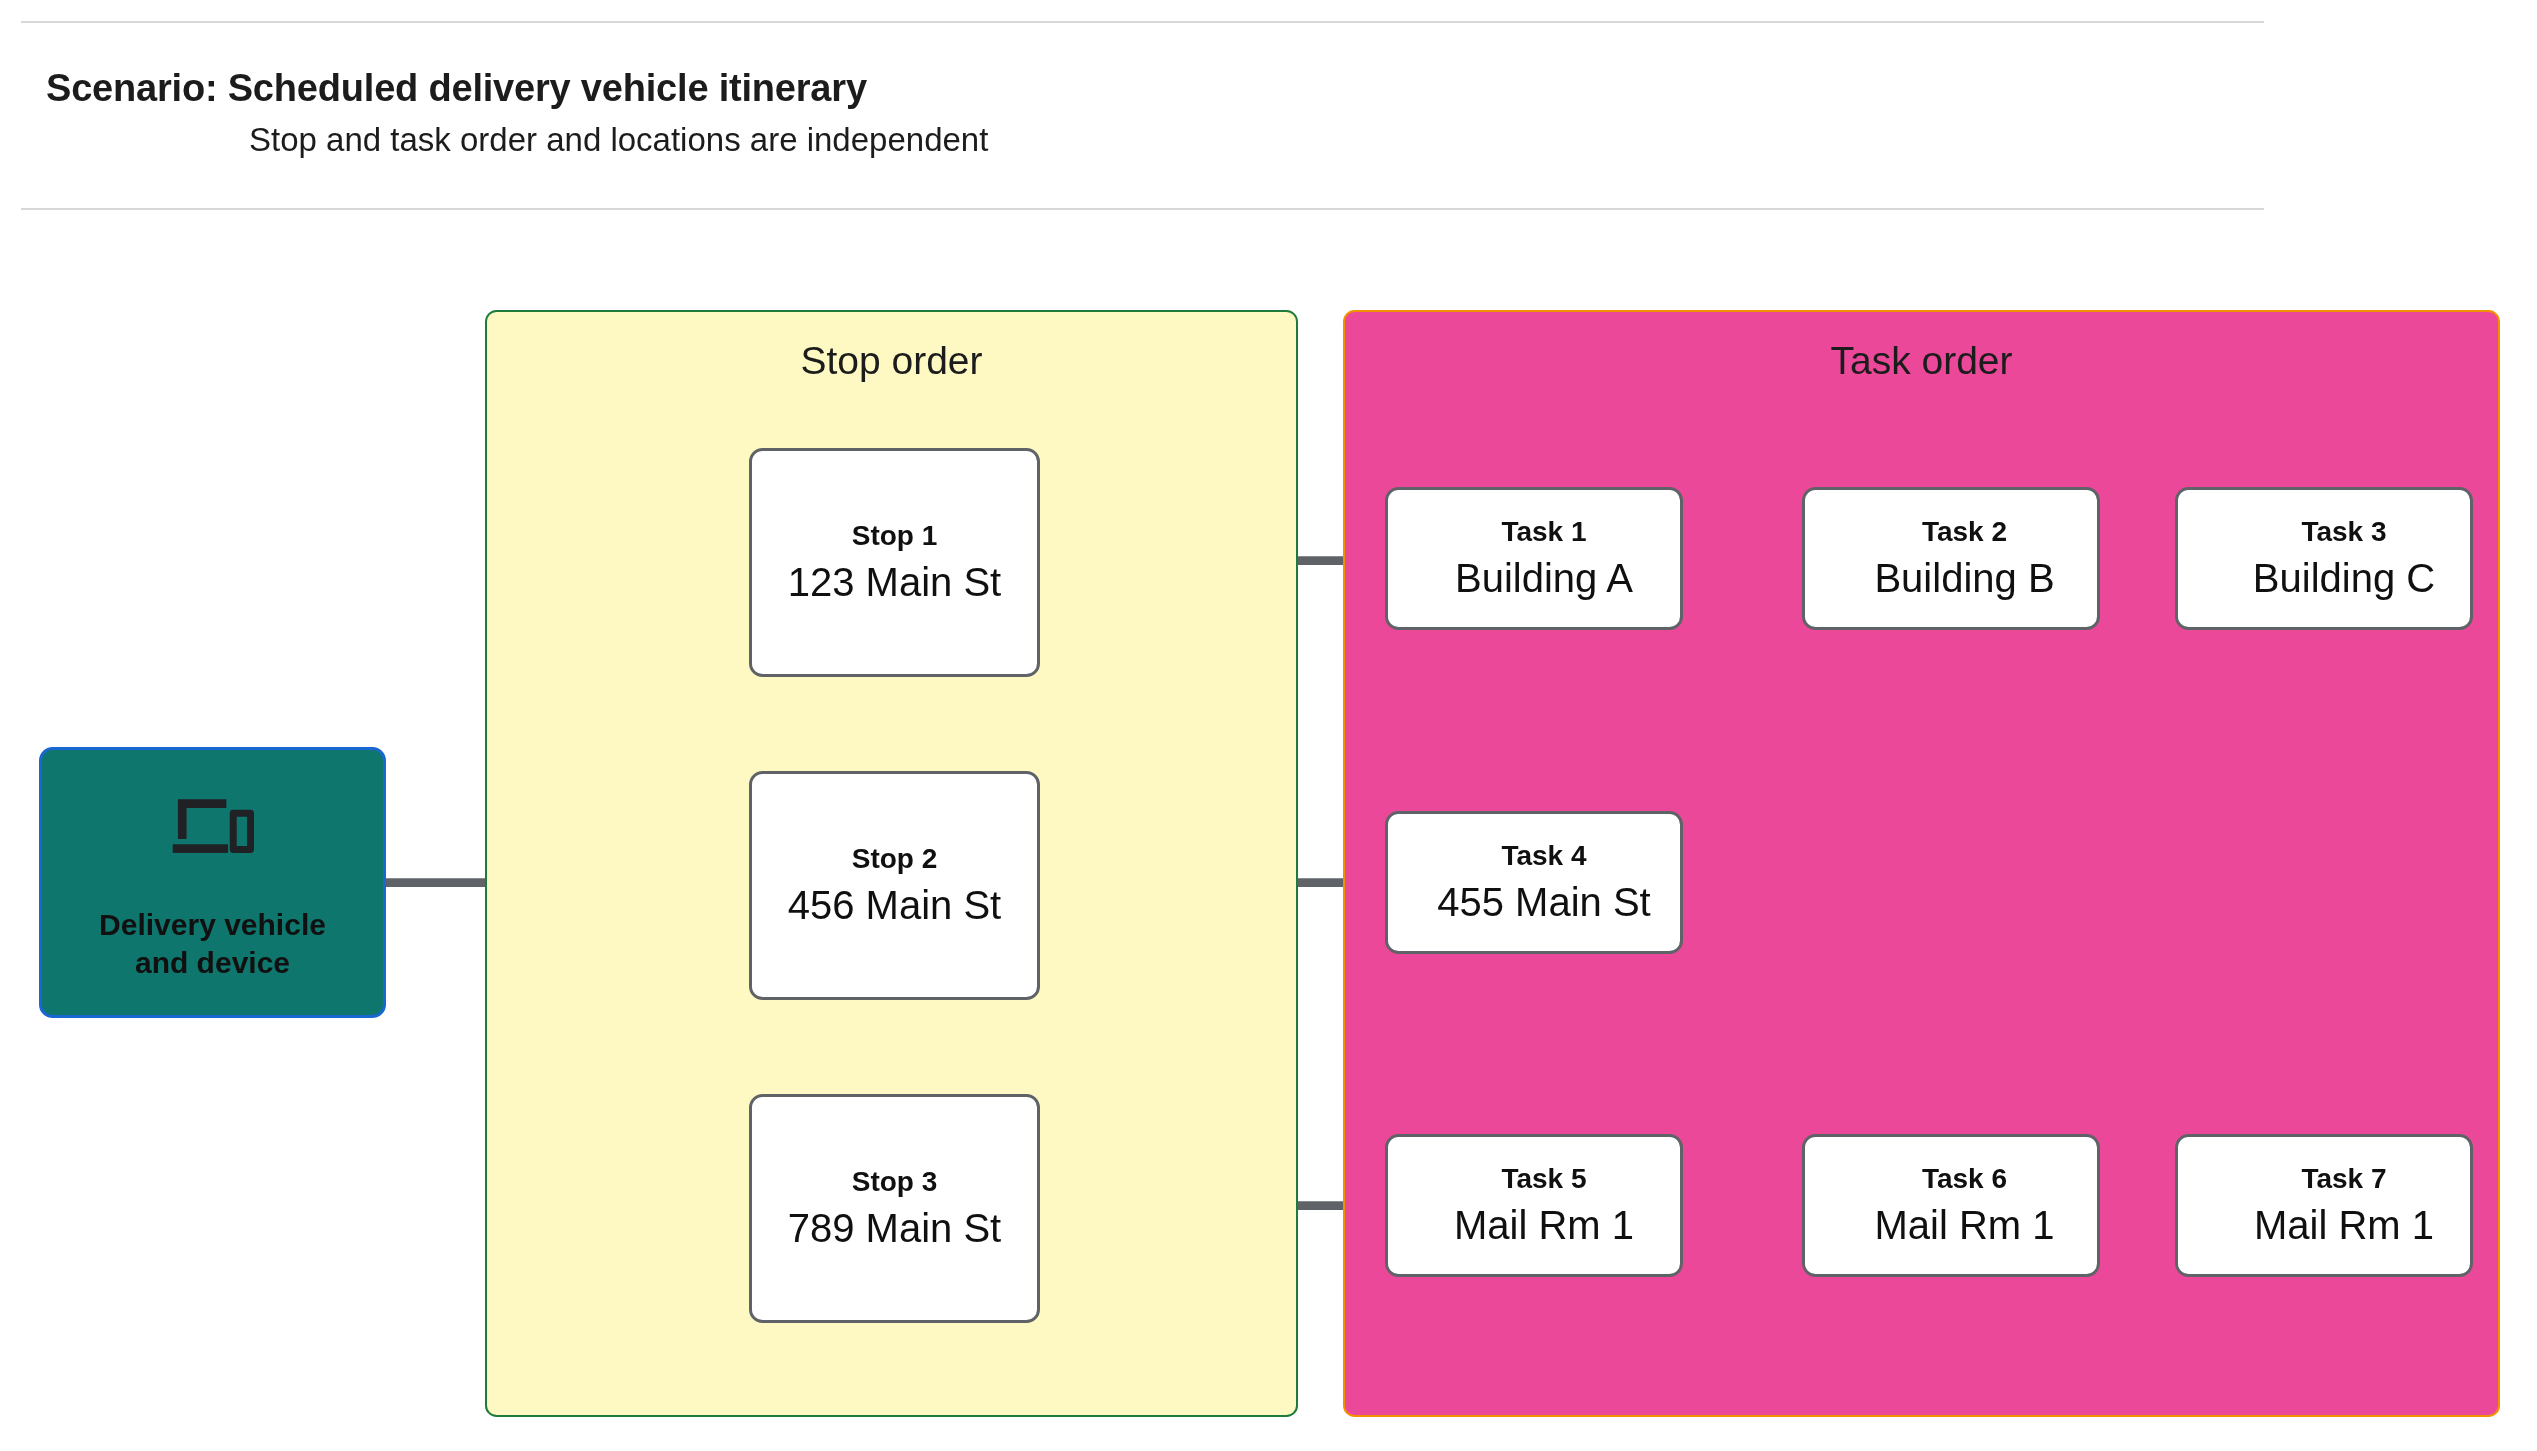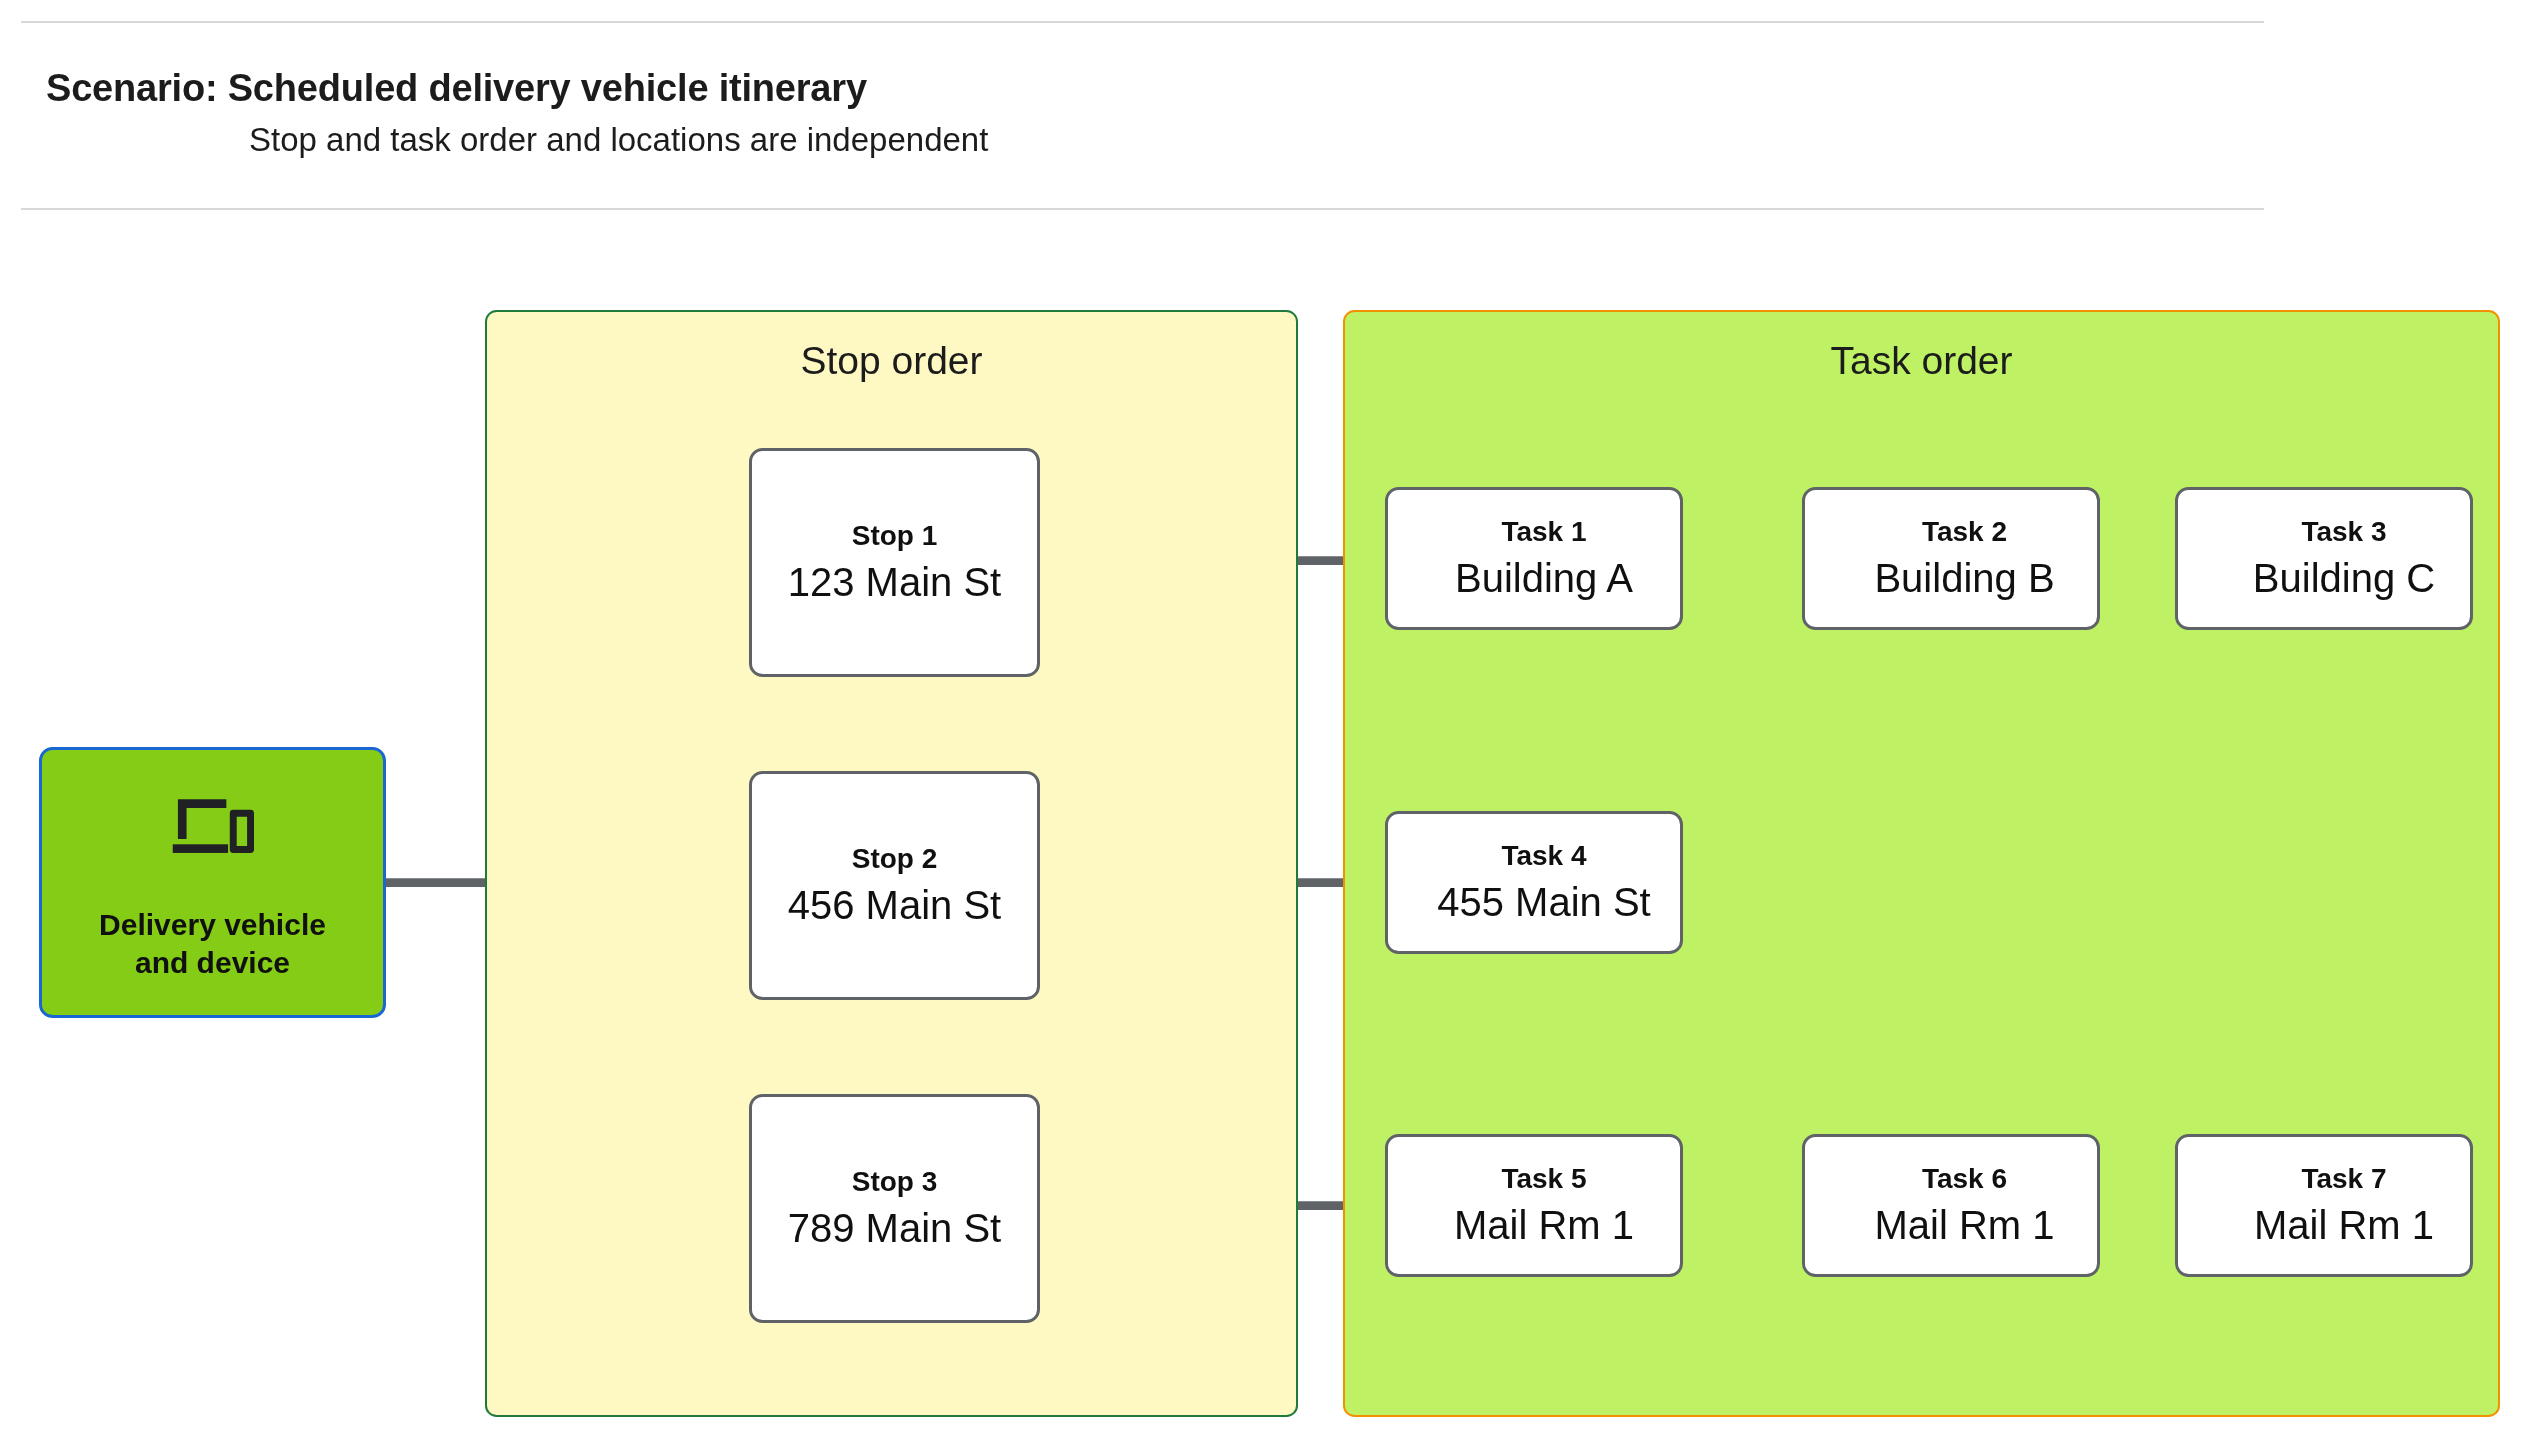--- a/index.html
+++ b/index.html
@@ -18,21 +18,21 @@
     color:#1c1c1c;white-space:nowrap;
   }
   #page-subtitle{
     position:absolute;left:249px;top:121px;width:1551px;
     font-size:33px;font-weight:400;line-height:1.15;color:#1c1c1c;white-space:nowrap;
   }
 
   
   .panel{position:absolute;top:310px;height:1107px;border-radius:11.6px;box-sizing:border-box;}
   #panel-stop{left:485px;width:813px;background:#fef9c3;border:2.9px solid #1e7b3c;}
-  #panel-task{left:1343px;width:1157px;background:#bef264;border:2.9px solid #f29100;}
+  #panel-task{left:1343px;width:1157px;background:#ec4899;border:2.9px solid #f29100;}
 
   .panel-title{
     position:absolute;top:27px;left:0;width:100%;text-align:center;
     font-size:39px;font-weight:400;color:#1c1c1c;
   }
 
   
   #wires{position:absolute;left:0;top:0;width:2538px;height:1452px;}
 
   
@@ -55,21 +55,21 @@
   .task-col-2{left:1802px;padding-left:27px;}
   .task-col-3{left:2175px;padding-left:40px;}
   .task-row-1{top:487px;}
   .task-row-2{top:811px;}
   .task-row-3{top:1134px;}
   #task-4{width:298px;}
 
   
   #vehicle-card{
     position:absolute;left:39px;top:747px;width:347px;height:271px;box-sizing:border-box;
-    background:#84cc16;border:3.9px solid #1967d2;border-radius:13.6px;
+    background:#0f766e;border:3.9px solid #1967d2;border-radius:13.6px;
     display:flex;flex-direction:column;align-items:center;justify-content:flex-start;
   }
   #vehicle-icon{margin-top:45px;width:83px;height:64px;display:block;}
   #vehicle-label{
     margin-top:47px;font-size:30px;font-weight:700;color:#101010;
     text-align:center;line-height:1.25;white-space:pre-line;
   }
 </style>
 </head>
 <body>

